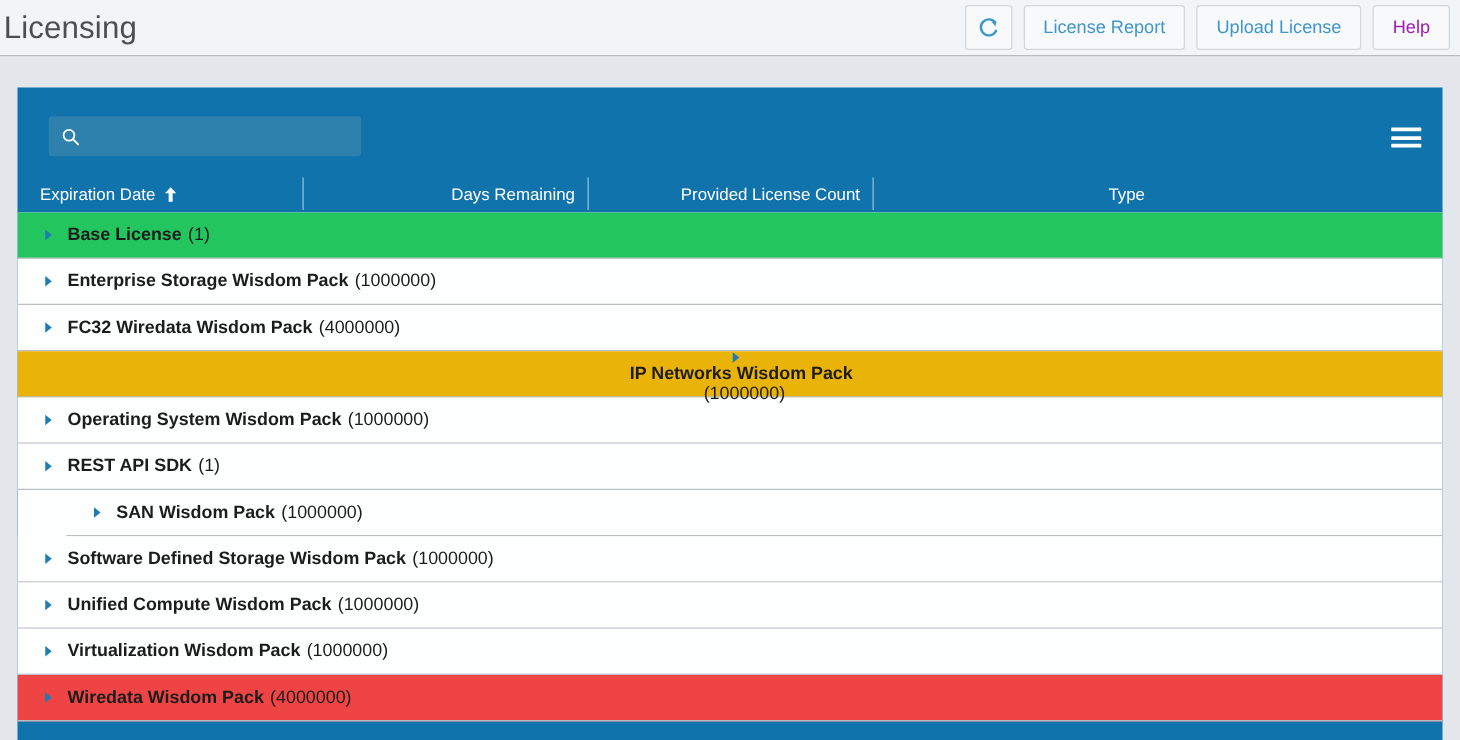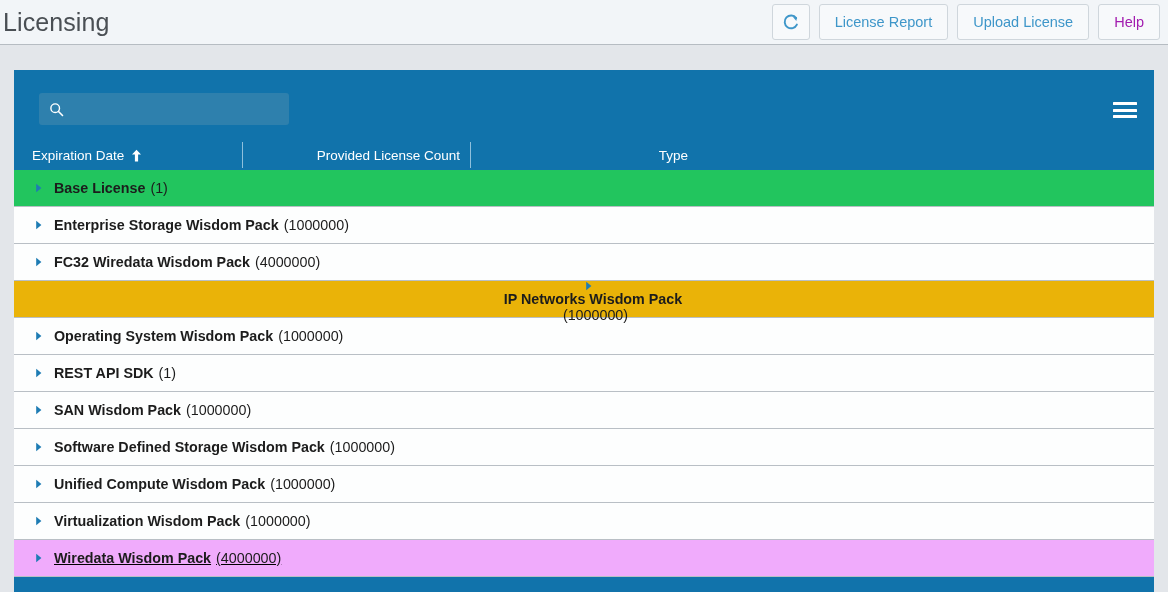--- a/index.html
+++ b/index.html
@@ -247,20 +247,24 @@
 
       <div class="th first">
         <span class="lbl">Expiration Date</span>
         <span id="sort-arrow">
           <svg width="11" height="13" viewBox="0 0 11 13">
             <path d="M5.5 0.8 L10.0 5.6 L7.1 5.6 L7.1 12.4 L3.9 12.4 L3.9 5.6 L1.0 5.6 Z" fill="#ffffff"></path>
           </svg>
         </span>
       </div>
 
+      <div class="th c2">
+        <span class="divider" style="left:0;"></span>
+        <span class="lbl">Days Remaining</span>
+      </div>
 
       <div class="th c3">
         <span class="divider" style="left:0;"></span>
         <span class="lbl">Provided License Count</span>
       </div>
 
       <div class="th c4">
         <span class="divider" style="left:0;"></span>
         <span class="lbl">Type</span>
       </div>
@@ -316,21 +320,21 @@
         </div>
         <div class="row" style="background: rgb(253, 254, 254); border-bottom-color: rgb(185, 191, 197);">
           <span class="caret">
             <svg width="8" height="10" viewBox="0 0 8 10">
               <path d="M1.2 0.8 L6.4 5.0 L1.2 9.2 Z" fill="#1e7cb4"></path>
             </svg>
           </span>
           <span class="row-label">REST API SDK</span>
           <span class="row-count">(1)</span>
         </div>
-        <div class="row" style="background: rgb(253, 254, 254); border-bottom-color: rgb(185, 191, 197);">
+        <div class="row" style="background: rgb(253, 254, 254); border-bottom-color: rgb(185, 191, 197); margin-left: 39px;">
           <span class="caret">
             <svg width="8" height="10" viewBox="0 0 8 10">
               <path d="M1.2 0.8 L6.4 5.0 L1.2 9.2 Z" fill="#1e7cb4"></path>
             </svg>
           </span>
           <span class="row-label">SAN Wisdom Pack</span>
           <span class="row-count">(1000000)</span>
         </div>
         <div class="row" style="background: rgb(253, 254, 254); border-bottom-color: rgb(185, 191, 197);">
           <span class="caret">
@@ -352,21 +356,21 @@
         </div>
         <div class="row" style="background: rgb(253, 254, 254); border-bottom-color: rgb(185, 191, 197);">
           <span class="caret">
             <svg width="8" height="10" viewBox="0 0 8 10">
               <path d="M1.2 0.8 L6.4 5.0 L1.2 9.2 Z" fill="#1e7cb4"></path>
             </svg>
           </span>
           <span class="row-label">Virtualization Wisdom Pack</span>
           <span class="row-count">(1000000)</span>
         </div>
-        <div class="row" style="background: #f0abfc; border-bottom-color: rgb(185, 191, 197); text-decoration: underline;">
+        <div class="row" style="background: #ef4444; border-bottom-color: rgb(185, 191, 197);">
           <span class="caret">
             <svg width="8" height="10" viewBox="0 0 8 10">
               <path d="M1.2 0.8 L6.4 5.0 L1.2 9.2 Z" fill="#1e7cb4"></path>
             </svg>
           </span>
           <span class="row-label">Wiredata Wisdom Pack</span>
           <span class="row-count">(4000000)</span>
         </div>
       </div>
 

